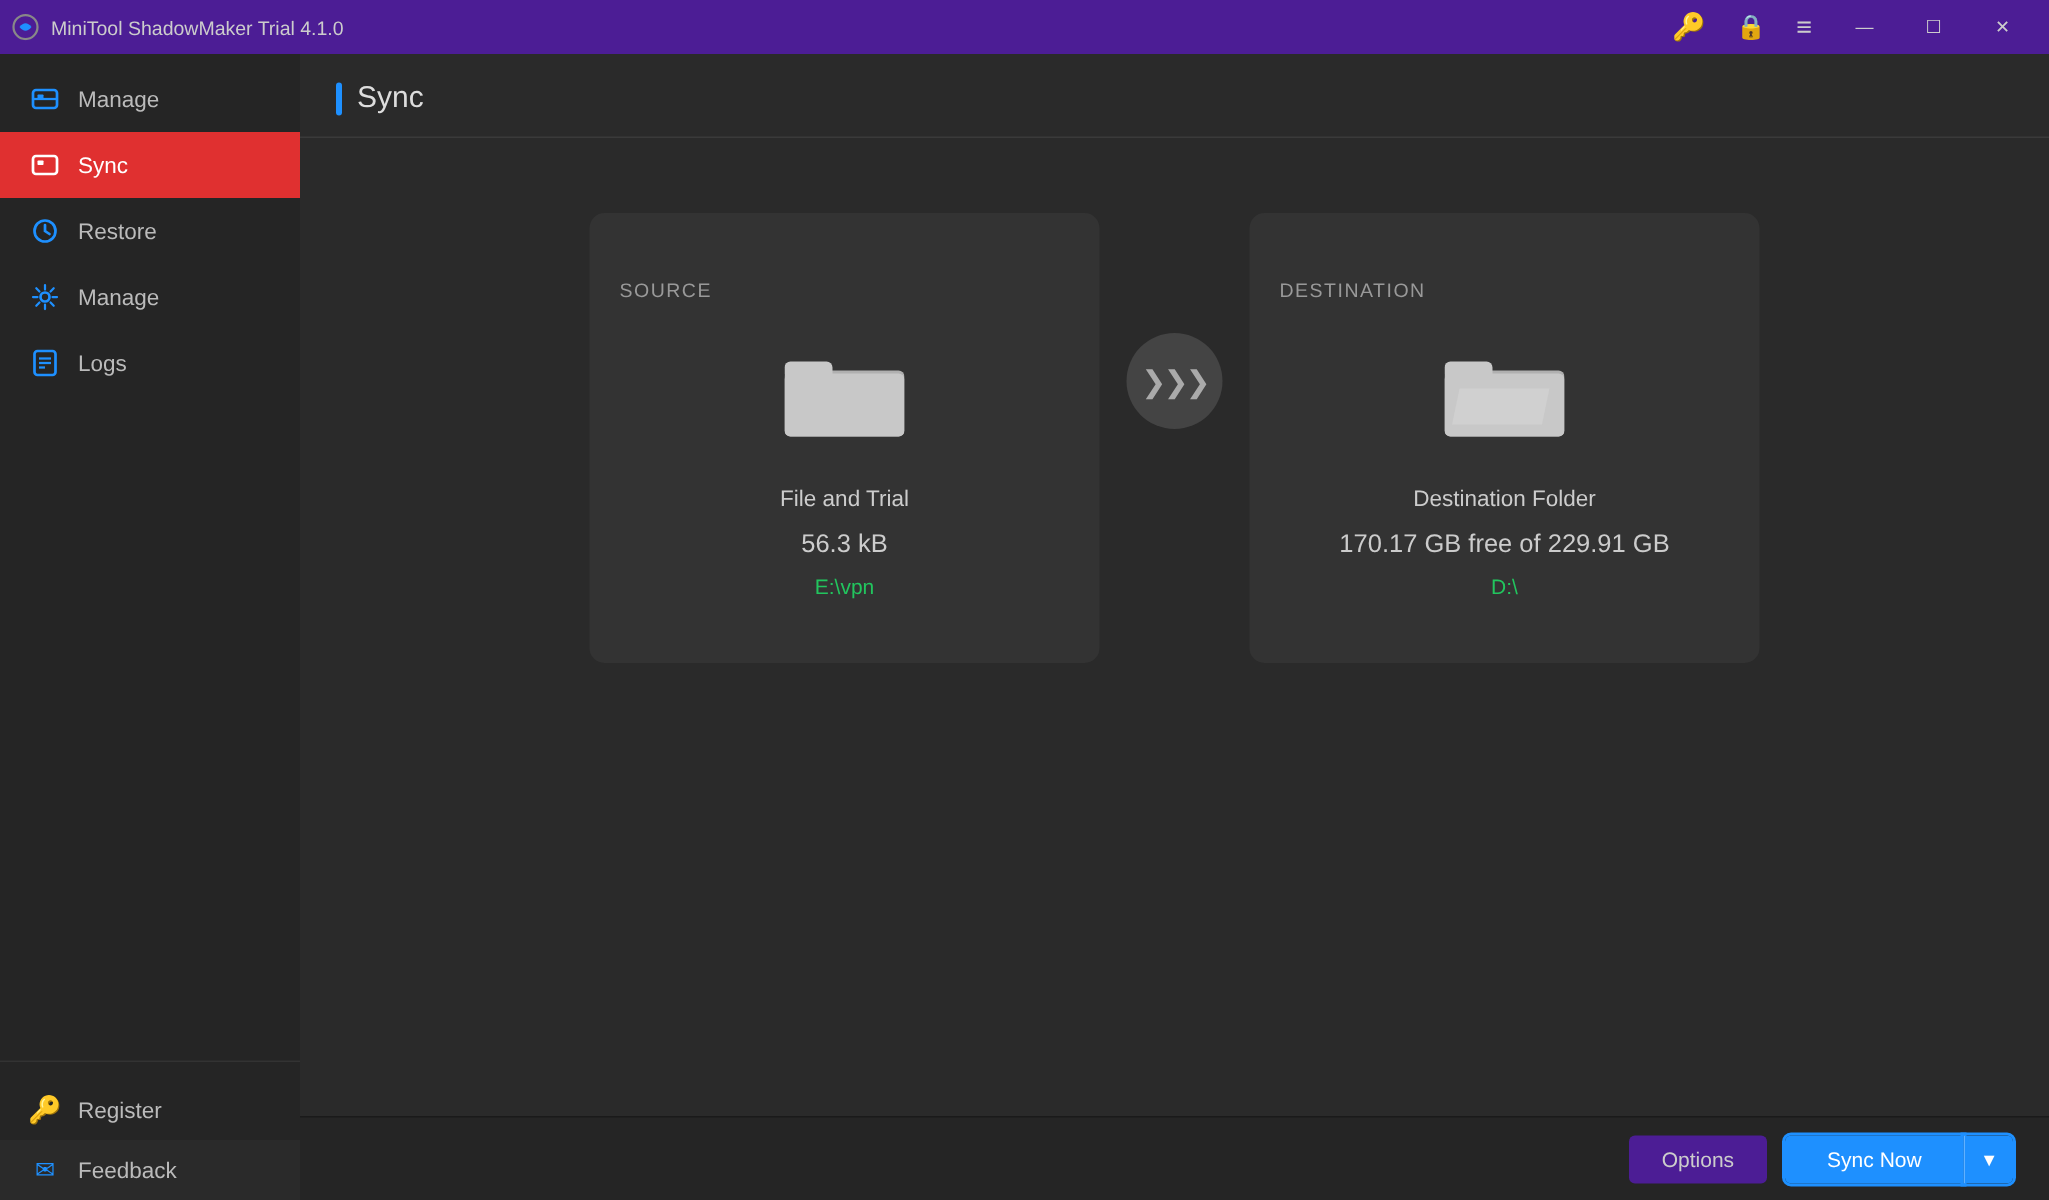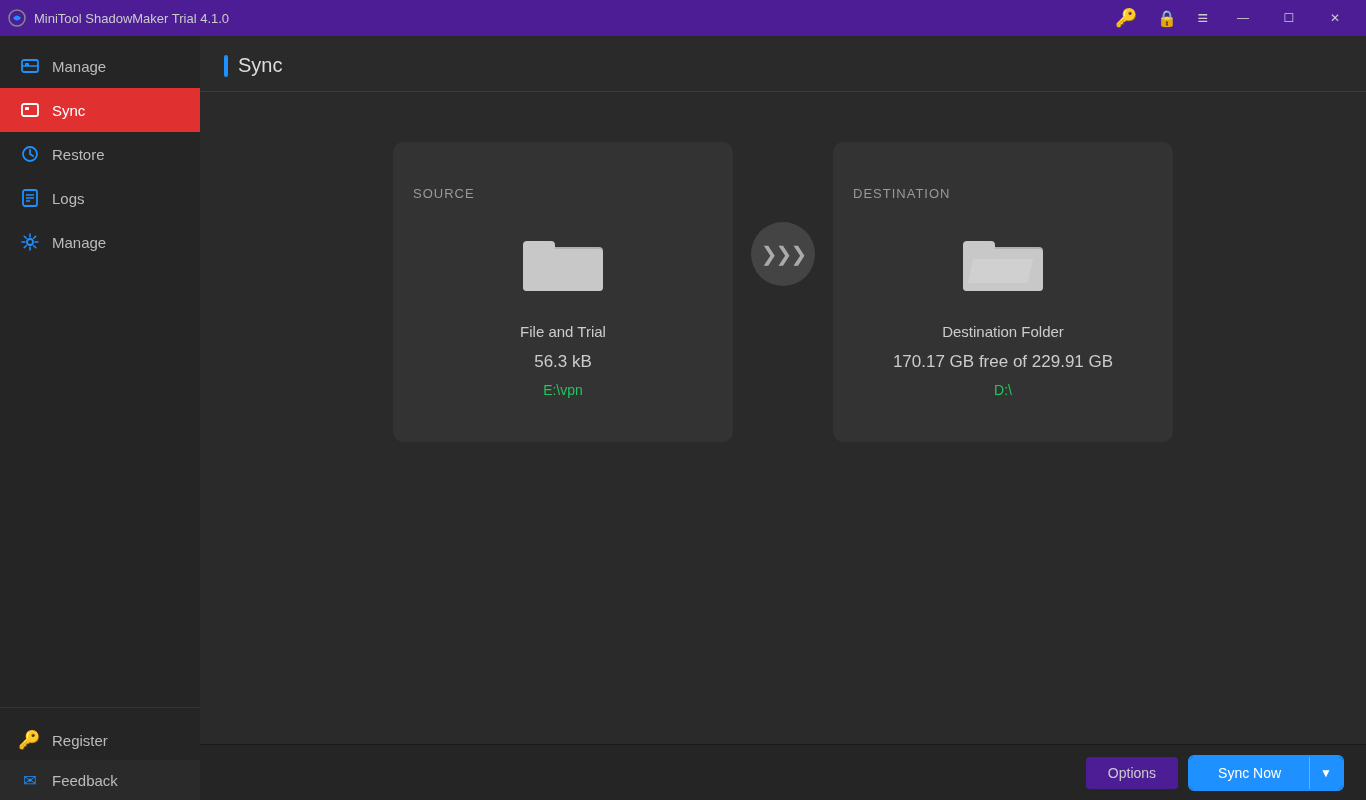--- a/index.html
+++ b/index.html
@@ -328,37 +328,37 @@
             <circle cx="10" cy="10" r="7" stroke="#1e90ff" stroke-width="1.8" fill="none"></circle>
             <path d="M10 6V10L13 12" stroke="#1e90ff" stroke-width="1.8" stroke-linecap="round"></path>
           </svg>
         </span>
         <span>Restore</span>
       </div>
 
       <div class="nav-item">
         <span class="nav-icon">
           <svg width="20" height="20" viewBox="0 0 20 20" fill="none">
+            <circle cx="10" cy="10" r="3" stroke="#1e90ff" stroke-width="1.8" fill="none"></circle>
+            <path d="M10 2V5M10 15V18M2 10H5M15 10H18M4.2 4.2L6.3 6.3M13.7 13.7L15.8 15.8M4.2 15.8L6.3 13.7M13.7 6.3L15.8 4.2" stroke="#1e90ff" stroke-width="1.5" stroke-linecap="round"></path>
+          </svg>
+        </span>
+        <span>Manage</span>
+      </div>
+
+      <div class="nav-item">
+        <span class="nav-icon">
+          <svg width="20" height="20" viewBox="0 0 20 20" fill="none">
             <rect x="3" y="2" width="14" height="16" rx="2" stroke="#1e90ff" stroke-width="1.8" fill="none"></rect>
             <line x1="6" y1="7" x2="14" y2="7" stroke="#1e90ff" stroke-width="1.5"></line>
             <line x1="6" y1="10" x2="14" y2="10" stroke="#1e90ff" stroke-width="1.5"></line>
             <line x1="6" y1="13" x2="10" y2="13" stroke="#1e90ff" stroke-width="1.5"></line>
           </svg>
         </span>
         <span>Logs</span>
-      </div>
-
-      <div class="nav-item">
-        <span class="nav-icon">
-          <svg width="20" height="20" viewBox="0 0 20 20" fill="none">
-            <circle cx="10" cy="10" r="3" stroke="#1e90ff" stroke-width="1.8" fill="none"></circle>
-            <path d="M10 2V5M10 15V18M2 10H5M15 10H18M4.2 4.2L6.3 6.3M13.7 13.7L15.8 15.8M4.2 15.8L6.3 13.7M13.7 6.3L15.8 4.2" stroke="#1e90ff" stroke-width="1.5" stroke-linecap="round"></path>
-          </svg>
-        </span>
-        <span>Manage</span>
       </div>
 
     </nav>
 
     <div class="sidebar-bottom">
       <div class="nav-item">
         <span class="nav-icon key-icon">🔑</span>
         <span>Register</span>
       </div>
       <div class="nav-item" style="background:#2a2a2a;">

